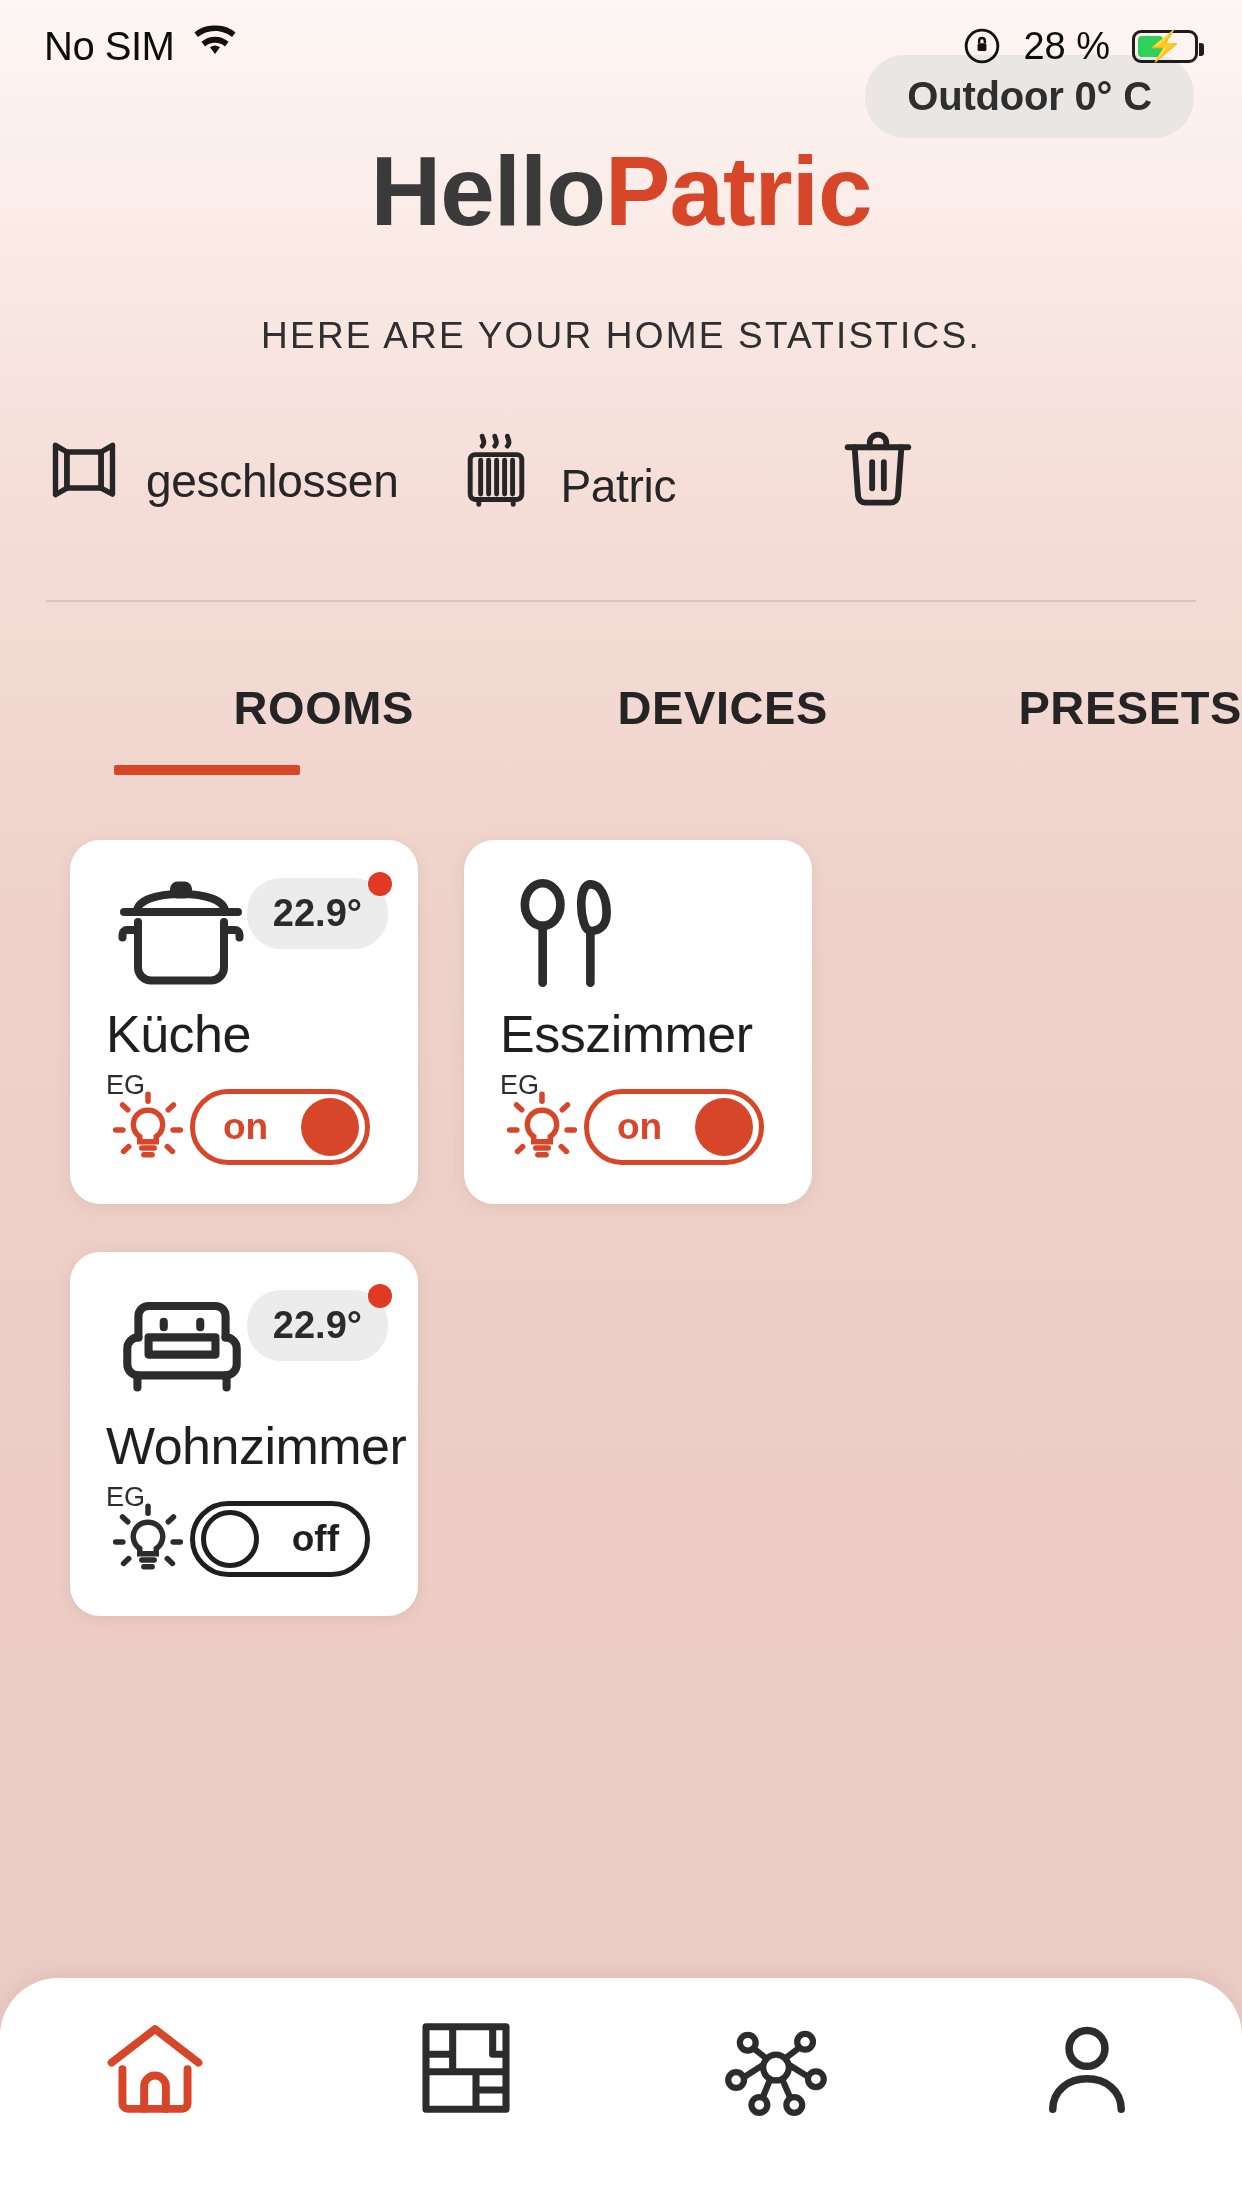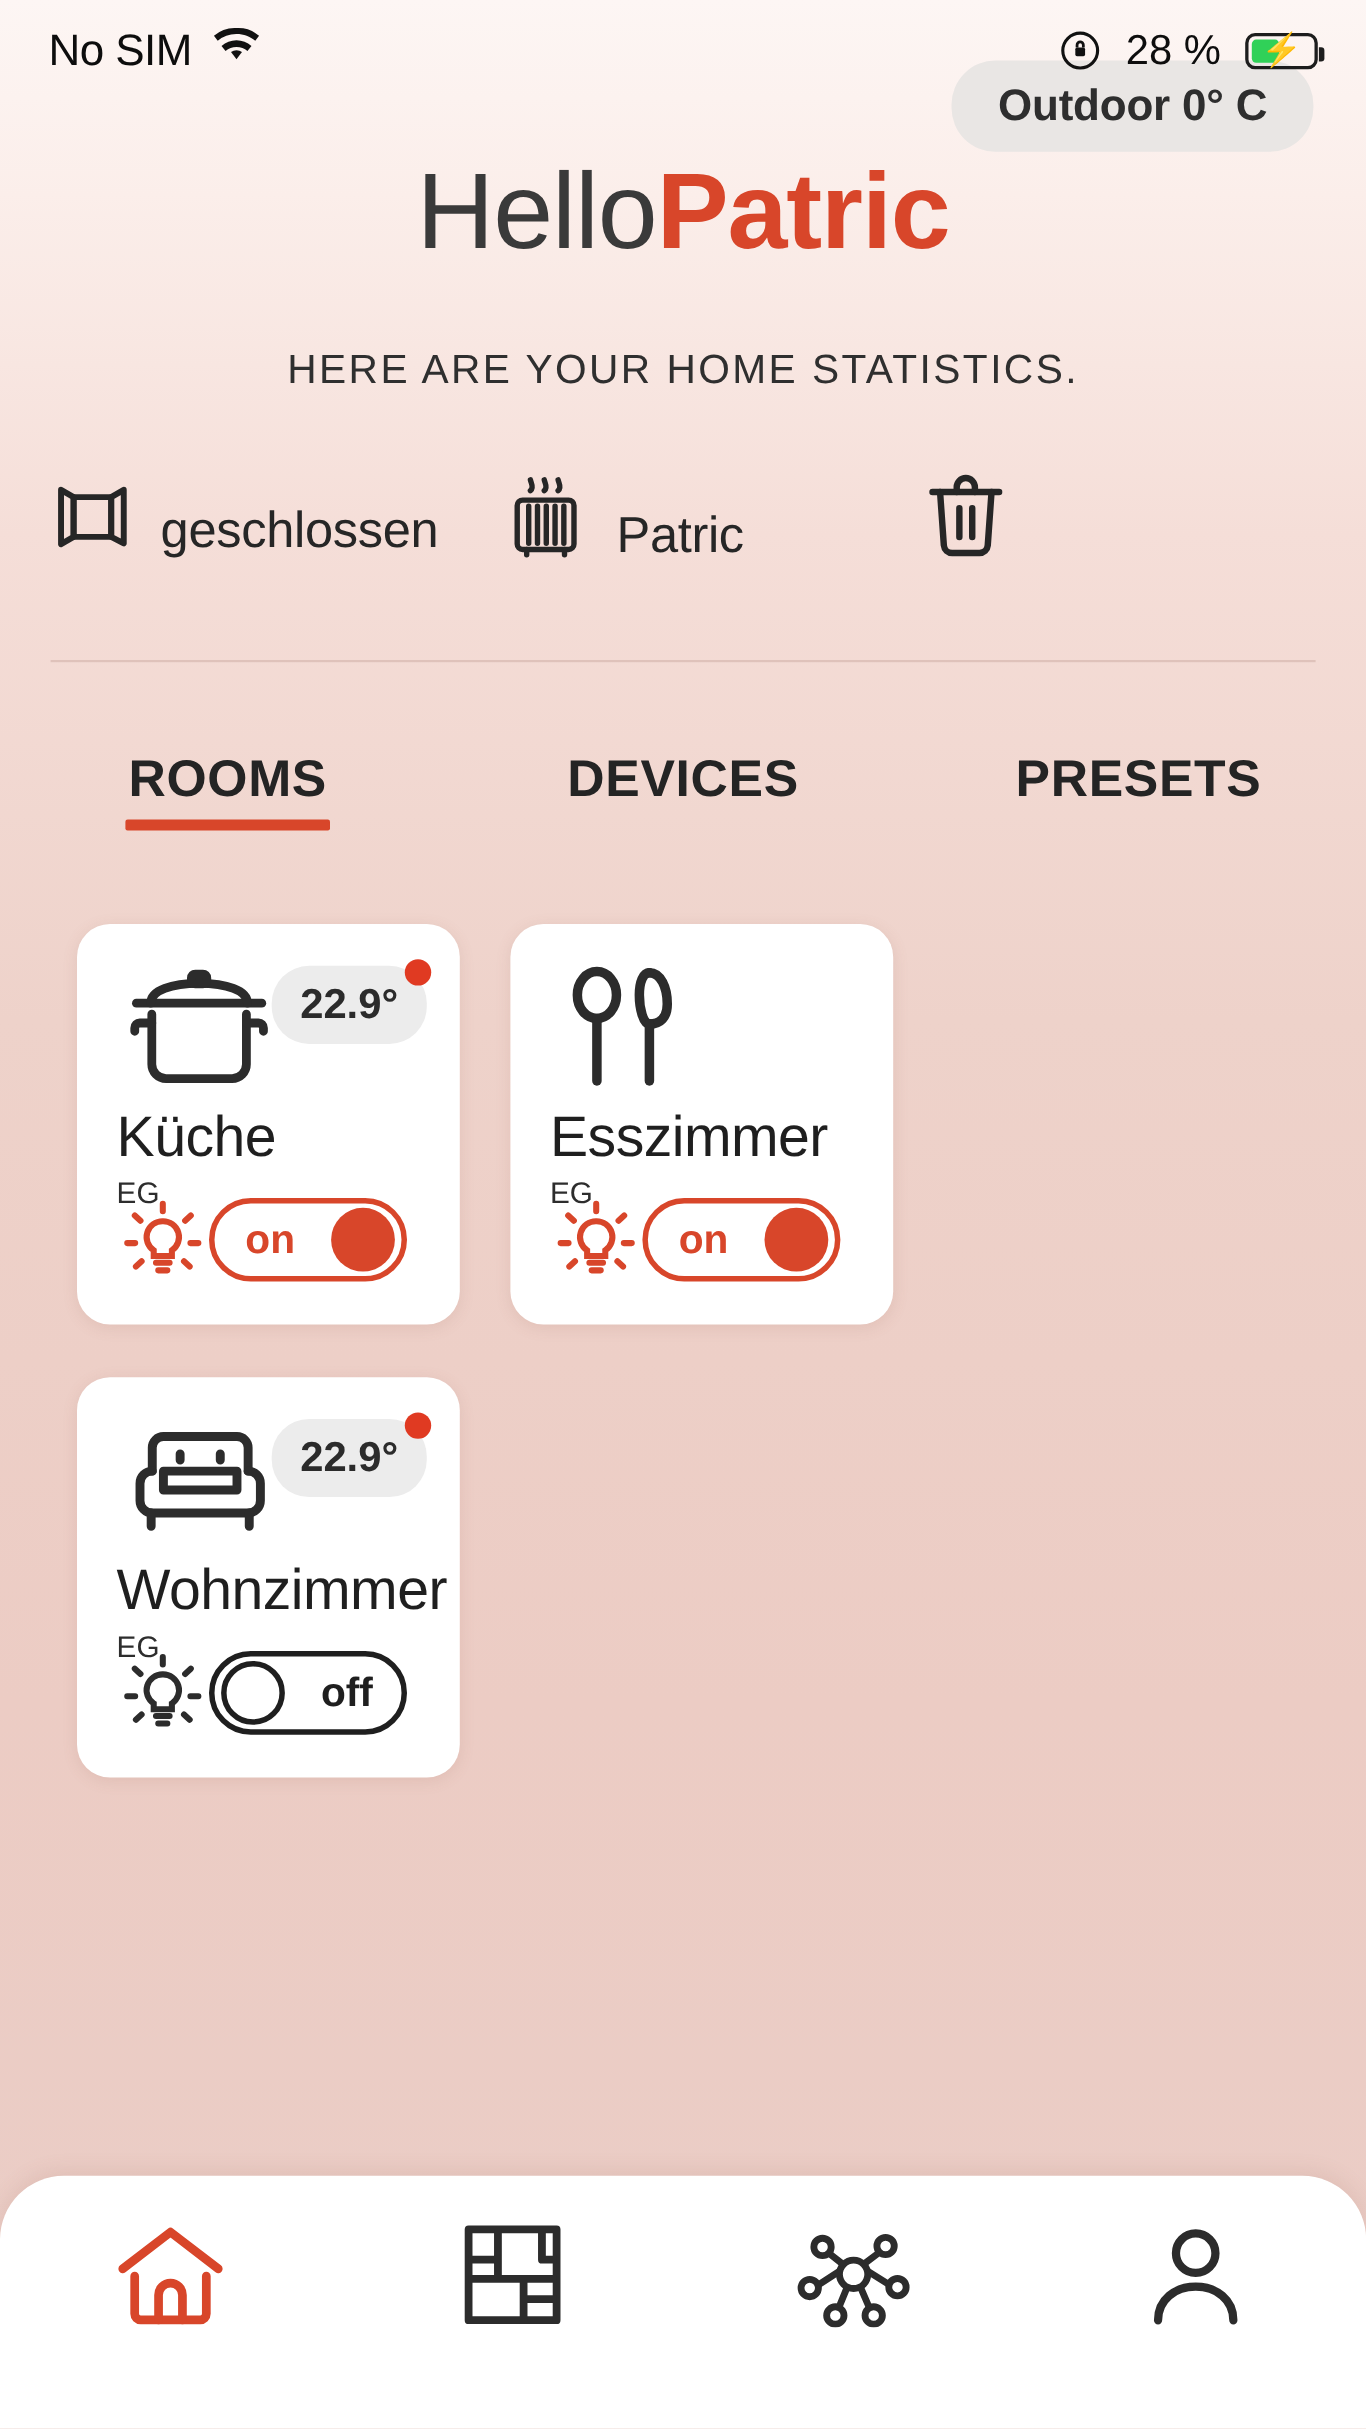--- a/index.html
+++ b/index.html
@@ -29,40 +29,40 @@
 
   
   .outdoor-badge {
     position:absolute; top:55px; right:48px;
     background:#e9e6e4; border-radius:40px;
     padding:19px 42px; font-size:40px; font-weight:700; color:#2e2e2e; letter-spacing:-0.2px;
   }
 
   
   .greeting { position:absolute; top:135px; left:0; width:1242px; text-align:center; white-space:nowrap; }
-  .greeting .hello { font-size:98px; font-weight:400; color:#3a3a3a; letter-spacing:-1px; }
+  .greeting .hello { font-size:98px; font-weight:700; color:#3a3a3a; letter-spacing:-1px; }
   .greeting .name  { font-size:98px; font-weight:700; color:#d8462a; letter-spacing:-1px; }
   .subtitle {
     position:absolute; top:315px; left:0; width:1242px; text-align:center;
     font-size:37px; font-weight:400; letter-spacing:2.2px; color:#2f2f2f;
   }
 
   
   .statrow { position:absolute; top:400px; left:0; width:1242px; height:140px; display:flex; align-items:center; }
   .stat-item { display:flex; align-items:flex-end; gap:24px; }
   .stat-win  { margin-left:46px; }
   .stat-heat { margin-left:58px; }
   .stat-trash{ margin-left:160px; }
   .stat-label { font-size:46px; font-weight:400; color:#262626; letter-spacing:-0.3px; }
 
   .divider { position:absolute; top:600px; left:46px; width:1150px; height:2px; background:#d8b9b1; opacity:.75; }
 
   
   .tabs { position:absolute; top:680px; left:0; width:1242px; display:flex; }
-  .tab { flex:1; text-align:center; position:relative; padding-bottom:20px; }
+  .tab { flex:1; text-align:right; position:relative; padding-bottom:40px; }
   .tab-label { font-size:47px; font-weight:700; letter-spacing:0.6px; color:#242424; }
   .tab.active .tab-underline { position:absolute; bottom:0; left:50%; transform:translateX(-50%); width:186px; height:10px; background:#d8462a; border-radius:2px; }
 
   
   .grid { position:absolute; top:840px; left:70px; width:1110px; display:flex; flex-wrap:wrap; gap:48px 46px; }
   .card {
     width:348px; height:364px; background:#fff; border-radius:30px;
     box-shadow:0 3px 14px rgba(150,90,75,.13);
     position:relative; padding:38px 36px 0 36px;
   }

